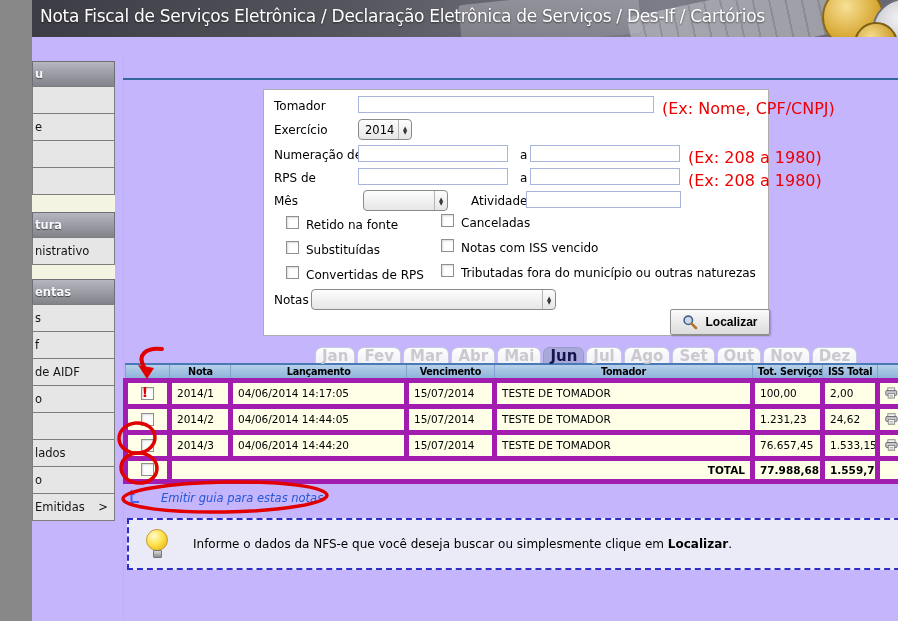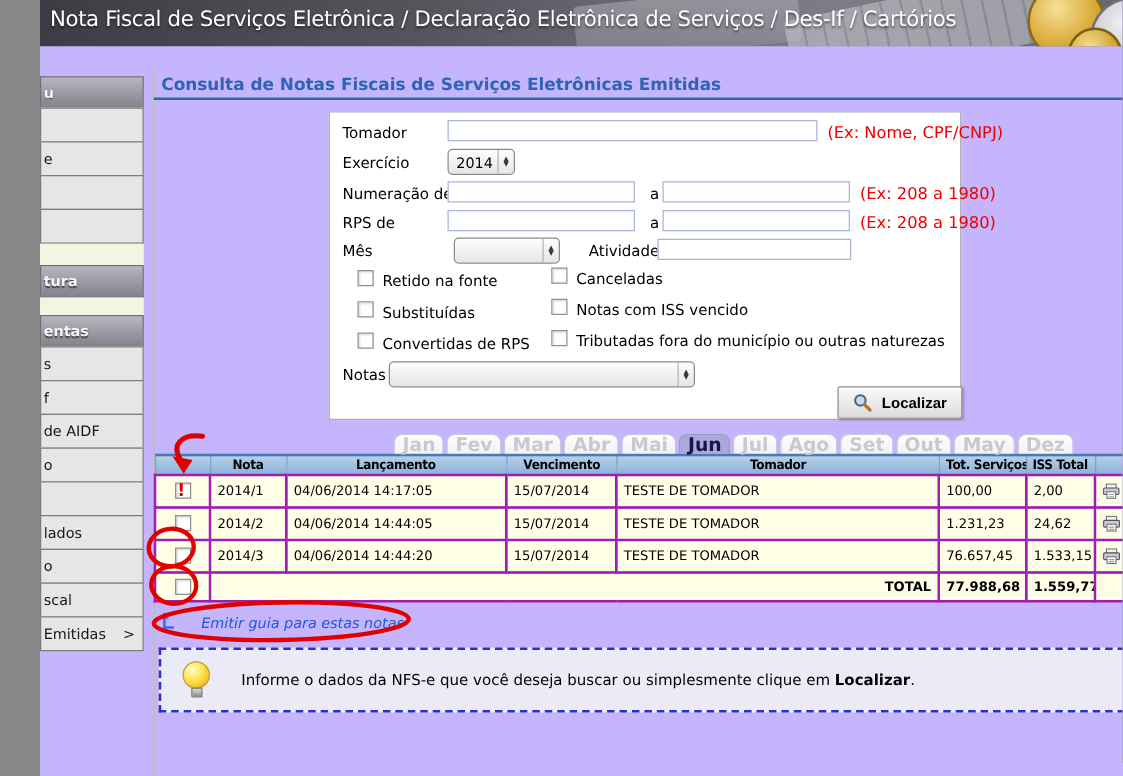--- a/index.html
+++ b/index.html
@@ -77,21 +77,21 @@
   .sb-i.with-arrow { display:flex; justify-content:space-between; padding-right:6px; }
 
   
   .content-border { left:91px; top:55px; width:806px; height:566px; border-left:1px solid #bcbcbc; }
   .page-title { left:97px; top:60px; font-size:13.5px; font-weight:bold; color:#2e64b2; white-space:nowrap; }
   .title-rule { left:91px; top:78px; width:799px; border-top:2px solid #33669b; }
 
   
   .form-box { left:231px; top:89px; width:506px; height:247px; border:1px solid #aeaeae; background:#fff; font-size:12px; }
   .fl { position:absolute; color:#000; white-space:nowrap; }
-  .hint { position:absolute; color:#ee0000; font-size:13px; white-space:nowrap; }
+  .hint { position:absolute; color:#ee0000; font-size:16px; white-space:nowrap; }
   .tin { position:absolute; height:17px; border:1px solid #a9b4dd; background:#fff; }
   .sel {
     position:absolute; border:1px solid #8a8a8a; border-radius:4px;
     background:linear-gradient(#fdfdfd,#e6e6e6); display:flex; align-items:center;
     font-size:11.5px; color:#000; cursor:pointer;
   }
   .sel .val { flex:1; padding-left:6px; }
   .sel .stp {
     width:13px; align-self:stretch; border-left:1px solid #b5b5b5; display:flex; flex-direction:column;
     align-items:center; justify-content:center; font-size:5.5px; color:#333; line-height:4px;
@@ -119,21 +119,21 @@
   table.grid {
     position:absolute; left:91px; top:363px; width:794px; border-collapse:collapse; table-layout:fixed;
     font-size:10.5px; border:1px solid #7d7d7d; border-top:2px solid #4a7ab5;
   }
   table.grid th {
     height:16px; background:linear-gradient(#b6d0ea,#8db3d9); border:1px solid #7fa3c8;
     font-weight:bold; color:#000; padding:0 2px; overflow:hidden; white-space:nowrap;
   }
   table.grid th span { display:inline-block; transform:scaleX(.92); transform-origin:center; font-size:10.5px; letter-spacing:-0.3px; }
   table.grid td {
-    height:26px; background:#ffffe8; border:2px solid #a21caf; padding:0 5px;
+    height:26px; background:#ffffe8; border:5px solid #a21caf; padding:0 5px;
     overflow:hidden; white-space:nowrap; color:#000;
   }
   td.c { text-align:center; padding:0; }
   tr.total-row td { height:23px; font-weight:bold; }
   td.total-lbl { text-align:right; padding-right:8px; }
   .icon-pair { display:flex; gap:2px; justify-content:center; align-items:center; }
 
   .table-strip { left:888px; top:362px; width:10px; height:119px;
     border-left:1px solid #6f94bd; border-top:2px solid #4a7ab5;
     background:linear-gradient(#9dbfdf 0 16px,#dbe9f7 16px); }
@@ -171,38 +171,37 @@
 
 
   <div class="abs sidebar">
     <div class="sb-h">u</div>
     <div class="sb-i"></div>
     <div class="sb-i">e</div>
     <div class="sb-i"></div>
     <div class="sb-i"></div>
     <div class="sb-gap1"></div>
     <div class="sb-h">tura</div>
+    <div class="sb-i">nistrativo</div>
     <div class="sb-gap2"></div>
     <div class="sb-h">entas</div>
     <div class="sb-i">s</div>
     <div class="sb-i">f</div>
     <div class="sb-i">de AIDF</div>
     <div class="sb-i">o</div>
     <div class="sb-i"></div>
     <div class="sb-i">lados</div>
     <div class="sb-i">o</div>
-    <div class="sb-i">scal</div>
     <div class="sb-i with-arrow">
       <span>Emitidas</span>
       <span>&gt;</span>
     </div>
   </div>
 
   <div class="abs content-border"></div>
-  <div class="abs page-title">Consulta de Notas Fiscais de Serviços Eletrônicas Emitidas</div>
   <div class="abs title-rule"></div>
 
   <div class="abs form-box">
     <span class="fl" style="left:10px; top:9px;">Tomador</span>
     <input class="tin" style="left: 94px; top: 6px; width: 296px;">
     <span class="hint" style="left:398px; top:9px;">(Ex: Nome, CPF/CNPJ)</span>
 
     <span class="fl" style="left:10px; top:33px;">Exercício</span>
     <div class="sel" style="left:94px; top:29px; width:54px; height:21px;">
       <span class="val">2014</span>
@@ -263,21 +262,21 @@
     <span class="tab">Jan</span>
     <span class="tab">Fev</span>
     <span class="tab">Mar</span>
     <span class="tab">Abr</span>
     <span class="tab">Mai</span>
     <span class="tab sel-tab">Jun</span>
     <span class="tab">Jul</span>
     <span class="tab">Ago</span>
     <span class="tab">Set</span>
     <span class="tab">Out</span>
-    <span class="tab">May</span>
+    <span class="tab">Nov</span>
     <span class="tab">Dez</span>
   </div>
 
   <table class="grid">
     <colgroup>
       <col style="width:44px">
         <col style="width:61px">
         <col style="width:176px">
         <col style="width:88px">
       <col style="width:258px">

